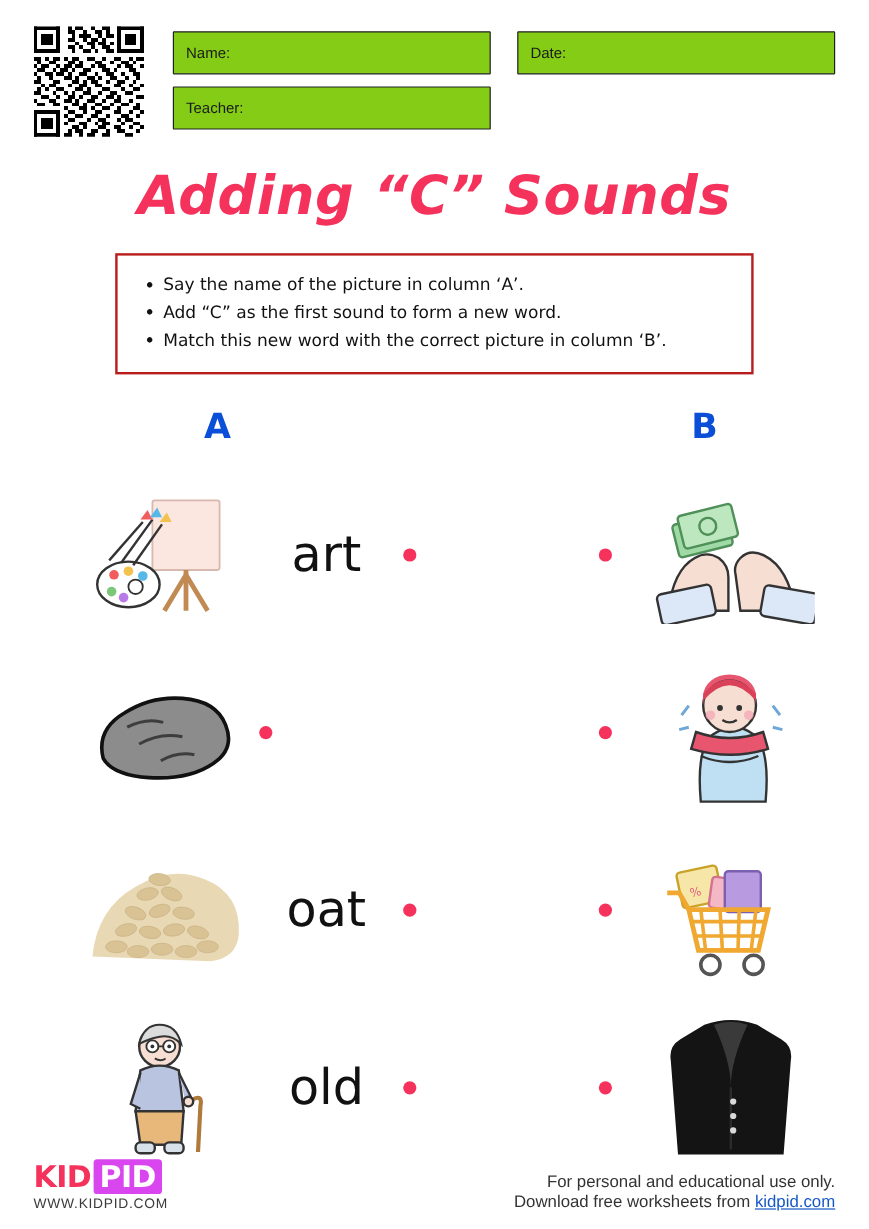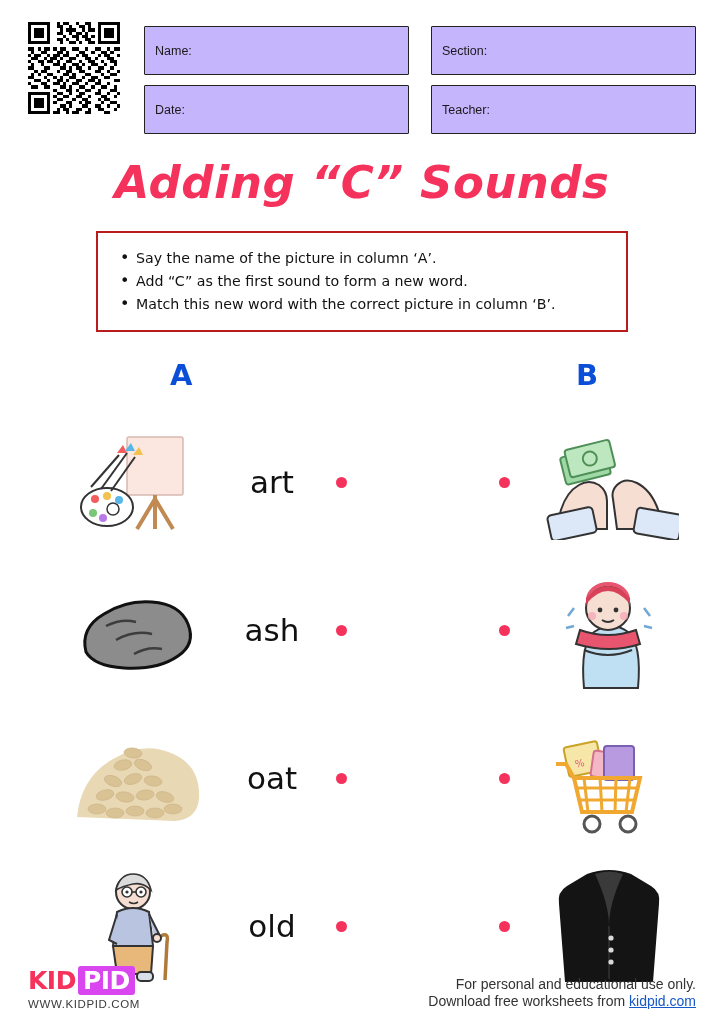--- a/index.html
+++ b/index.html
@@ -25,27 +25,27 @@
   }
   .fields {
     flex: 1;
     display: grid;
     grid-template-columns: 1fr 1fr;
     grid-gap: 10px 22px;
     padding-top: 4px;
   }
   .field {
     border: 1.4px solid #222;
-    height: 49px;
+    height: 36px;
     display: flex;
     align-items: center;
     padding-left: 10px;
     font-size: 12.5px;
     color: #1a1a1a;
-    background: #c4b5fd;
+    background: #84cc16;
     border-radius: 1px;
   }
 
   
   .title {
     text-align: center;
     margin-top: 22px;
     font-size: 45px;
     font-weight: bold;
     color: #f5325b;
@@ -108,21 +108,21 @@
     height: 140px;
     display: flex;
     align-items: center;
     justify-content: center;
     flex: 0 0 150px;
   }
   .cell-img.left { margin-left: 62px; }
   .word {
     width: 120px;
     text-align: center;
-    font-size: 31px;
+    font-size: 41px;
     color: #111;
     font-family: "DejaVu Sans", sans-serif;
   }
   .dot {
     width: 11px; height: 11px;
     border-radius: 50%;
     background: #f5325b;
     flex: 0 0 11px;
   }
   .dot.left-dot { margin-left: 4px; }
@@ -378,23 +378,20 @@
         <rect x="18" y="28" width="2" height="1"></rect>
       <rect x="24" y="28" width="2" height="1"></rect>
     </g>
   </svg>
 
   <div class="fields">
     <div class="field">
         <span>Name:</span>
       </div>
     <div class="field">
-        <span>Section:</span>
-      </div>
-    <div class="field">
         <span>Date:</span>
       </div>
     <div class="field">
         <span>Teacher:</span>
       </div>
   </div>
 </div>
 
 <div class="title">Adding “C” Sounds</div>
 
@@ -457,21 +454,20 @@
 
   <div class="row">
     <div class="cell-img left">
       <svg width="130" height="100" viewBox="0 0 130 100">
         <path d="M14 72 q-6 -24 18 -38 q22 -14 48 -12 q28 2 36 22 q8 20 -10 32 q-20 14 -54 12 q-30 -2 -38 -16 z" fill="#8c8c8c" stroke="#111" stroke-width="3"></path>
         <path d="M34 46 q16 -8 30 -4" stroke="#3d3d3d" stroke-width="2.5" fill="none"></path>
         <path d="M44 60 q18 -10 36 -6" stroke="#3d3d3d" stroke-width="2.5" fill="none"></path>
         <path d="M62 74 q14 -8 28 -5" stroke="#3d3d3d" stroke-width="2.5" fill="none"></path>
       </svg>
     </div>
-    <div class="word">ash</div>
     <div class="dot left-dot"></div>
     <div class="gap"></div>
     <div class="dot right-dot"></div>
     <div class="cell-img right">
       <svg width="110" height="125" viewBox="0 0 110 125">
         <path d="M30 120 q-4 -44 10 -56 q18 -12 34 0 q14 12 10 56 z" fill="#bfe0f2" stroke="#333" stroke-width="2"></path>
         <circle cx="54" cy="40" r="22" fill="#f7ded2" stroke="#333" stroke-width="2"></circle>
         <path d="M32 40 a22 22 0 0 1 44 0 l0 -8 a22 18 0 0 0 -44 0 z" fill="#e8556f"></path>
         <path d="M32 36 q22 -26 44 0 l0 -6 q-22 -24 -44 0 z" fill="#d94159"></path>
         <circle cx="46" cy="42" r="2.4" fill="#333"></circle>

